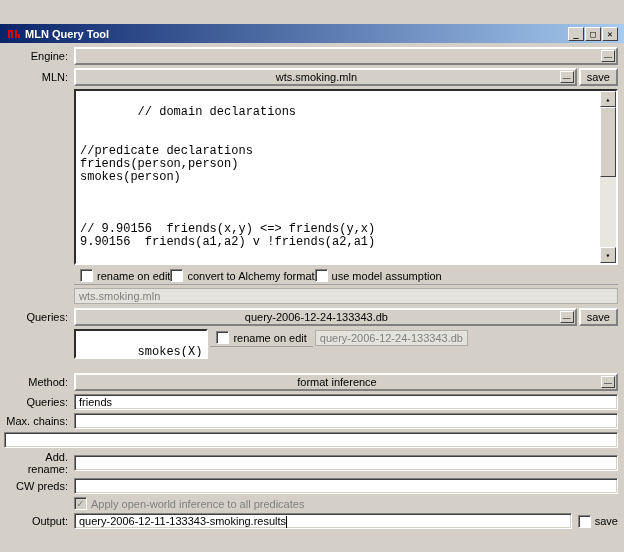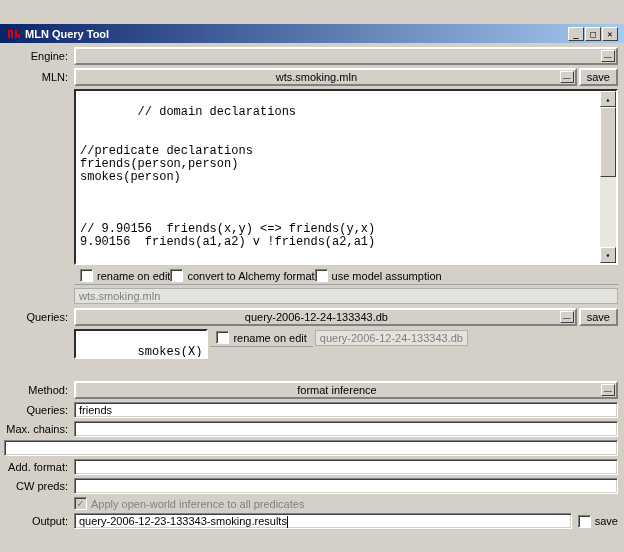--- a/index.html
+++ b/index.html
@@ -280,21 +280,21 @@
       <div class="checkrow">
         <label class="cb">
           <span class="box"></span>
           <span>rename on edit</span>
         </label>
       </div>
       <div class="pathbar">query-2006-12-24-133343.db</div>
     </div>
   </div>
 
-  <div class="row" style="margin-top:22px;">
+  <div class="row" style="margin-top:14px;">
     <div class="lbl">Method:</div>
     <div class="cell">
       <div class="dropdown">
         <span class="dd-text">format inference</span>
         <span class="dd-btn">—</span>
       </div>
     </div>
   </div>
 
   <div class="row">
@@ -311,21 +311,21 @@
     </div>
   </div>
 
   <div class="row">
     <div class="cell">
       <div class="input full"><span></span></div>
     </div>
   </div>
 
   <div class="row">
-    <div class="lbl">Add. format:</div>
+    <div class="lbl">Add. rename:</div>
     <div class="cell">
       <div class="input full"><span></span></div>
     </div>
   </div>
 
   <div class="row">
     <div class="lbl">CW preds:</div>
     <div class="cell">
       <div class="input full"><span></span></div>
     </div>
@@ -337,21 +337,21 @@
       <label class="cb disabled">
         <span class="box" style="color:#808080;">✓</span>
         <span>Apply open-world inference to all predicates</span>
       </label>
     </div>
   </div>
 
   <div class="row">
     <div class="lbl">Output:</div>
     <div class="cell">
-      <div class="input full caret"><span>query-2006-12-23-133343-smoking.results</span></div>
+      <div class="input full caret"><span>query-2006-12-11-133343-smoking.results</span></div>
       <label class="cb" style="margin-left:4px;">
         <span class="box"></span>
         <span>save</span>
       </label>
     </div>
   </div>
 
 </div>
 
 </body></html>

